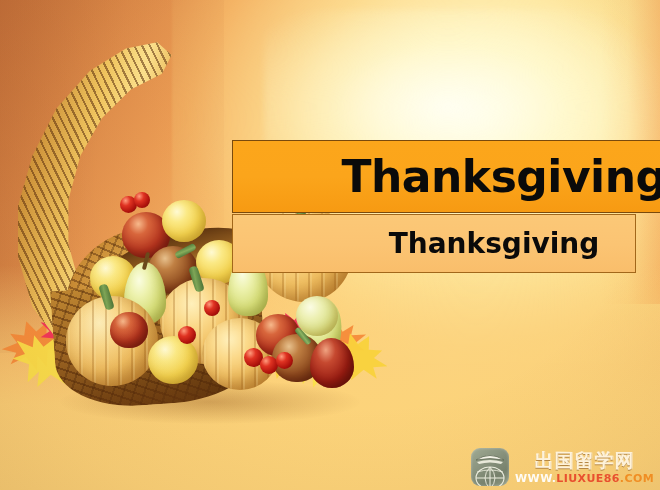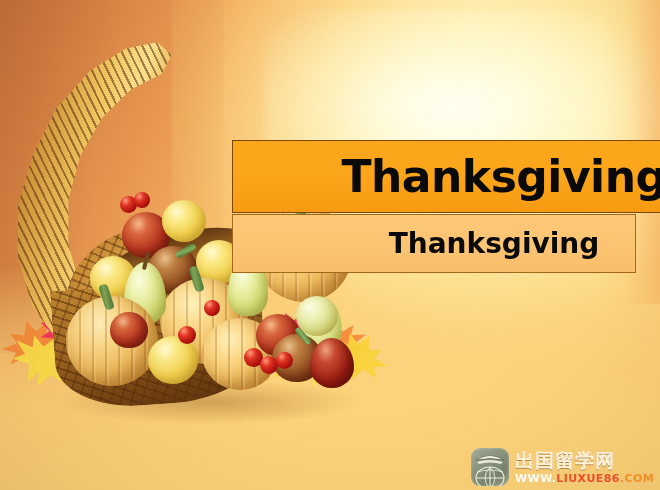--- a/index.html
+++ b/index.html
@@ -245,20 +245,21 @@
     font-size: 28px; font-weight: bold; color: #0A0A0A;
     letter-spacing: 0px; line-height: 1; white-space: nowrap;
     padding-left: 120px;
   }
 
   
   .watermark {
     position: absolute; right: 6px; bottom: 4px;
     display: flex; align-items: center; gap: 6px;
     opacity: 0.93;
+    text-align: center;
   }
   .wm-logo {
     width: 38px; height: 38px; border-radius: 9px;
     background: linear-gradient(145deg, #9AA896 0%, #7E8C7C 45%, #6E7C6C 72%, #8E9C8A 100%);
     position: relative; overflow: hidden;
     box-shadow: inset 0 0 3px rgba(255,255,255,0.4);
   }
   .wm-logo svg { position: absolute; inset: 0; }
   .wm-text { display: flex; flex-direction: column; line-height: 1; }
   .wm-cn {

